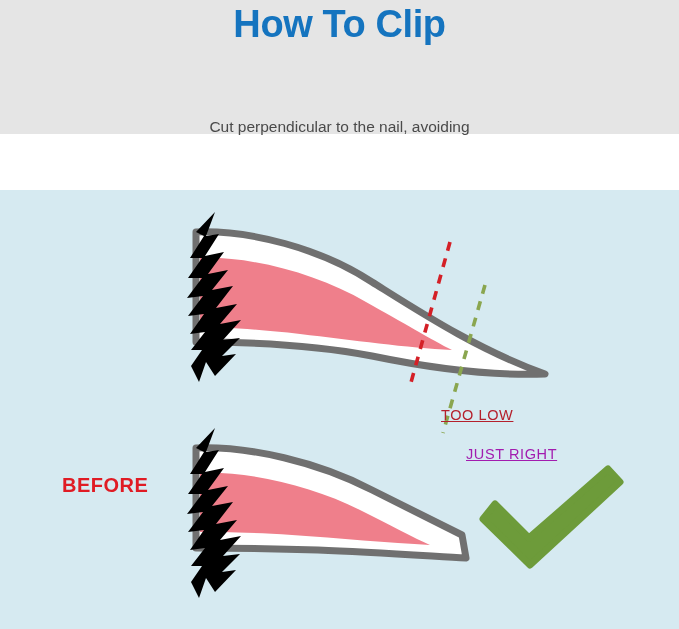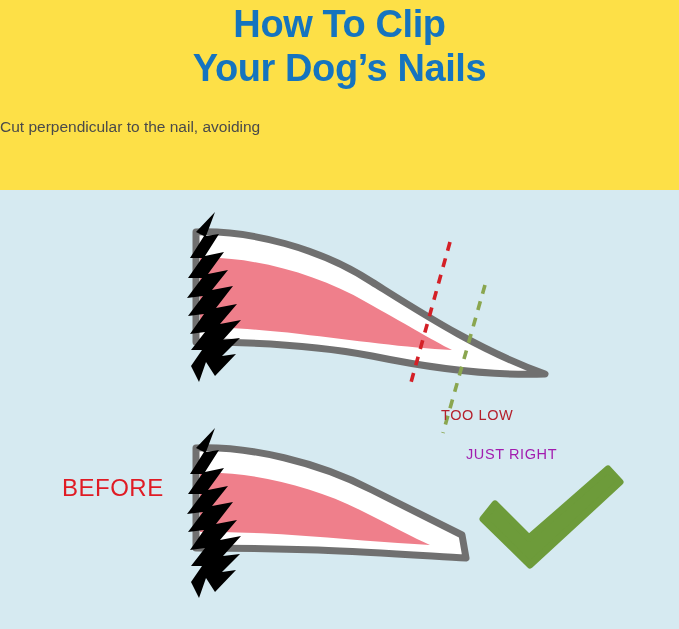--- a/index.html
+++ b/index.html
@@ -18,22 +18,22 @@
     overflow: hidden;
     background: #ffffff;
   }
 
   
   #header {
     position: absolute;
     left: 0;
     top: 0;
     width: 679px;
-    height: 190px;
-    background: #fde047;
+    height: 134px;
+    background: #e5e5e5;
     box-sizing: border-box;
   }
   #title-block {
     position: absolute;
     left: 0;
     top: 2px;
     width: 679px;
     text-align: center;
   }
   .title-line {
@@ -43,20 +43,21 @@
     font-weight: bold;
     font-size: 38px;
     line-height: 44px;
     letter-spacing: -0.4px;
   }
   #subtitle-block {
     position: absolute;
     left: 0;
     top: 116px;
     width: 679px;
+    text-align: center;
   }
   .subtitle-line {
     display: block;
     color: #4a4a4a;
     font-family: "Liberation Sans", sans-serif;
     font-size: 15.5px;
     line-height: 22px;
   }
 
   
@@ -72,38 +73,39 @@
   #panel-svg {
     position: absolute;
     left: 0;
     top: 0;
     display: block;
   }
 
   .stage-label {
     position: absolute;
     font-family: "Liberation Sans", sans-serif;
-    font-weight: normal;
-    font-size: 24px;
+    font-weight: bold;
+    font-size: 20px;
     letter-spacing: 0.5px;
     white-space: nowrap;
     text-align: right;
   }
   #label-before {
     left: 62px;
     top: 284px;
     color: #e01b24;
   }
 
   .cut-label {
     position: absolute;
     font-family: "Liberation Sans", sans-serif;
     font-size: 14.5px;
     letter-spacing: 0.6px;
     white-space: nowrap;
+    text-decoration: underline;
   }
   #label-too-low {
     left: 441px;
     top: 217px;
     color: #b5202c;
   }
   #label-just-right {
     left: 466px;
     top: 256px;
     color: #a21caf;
@@ -111,21 +113,20 @@
 </style>
 </head>
 <body>
 
 <div id="page">
 
   <div id="header">
 
     <div id="title-block">
       <span class="title-line">How To Clip</span>
-      <span class="title-line">Your Dog’s Nails</span>
     </div>
 
     <div id="subtitle-block">
       <span class="subtitle-line">Cut perpendicular to the nail, avoiding</span>
     </div>
 
   </div>
 
   <div id="panel">
 

